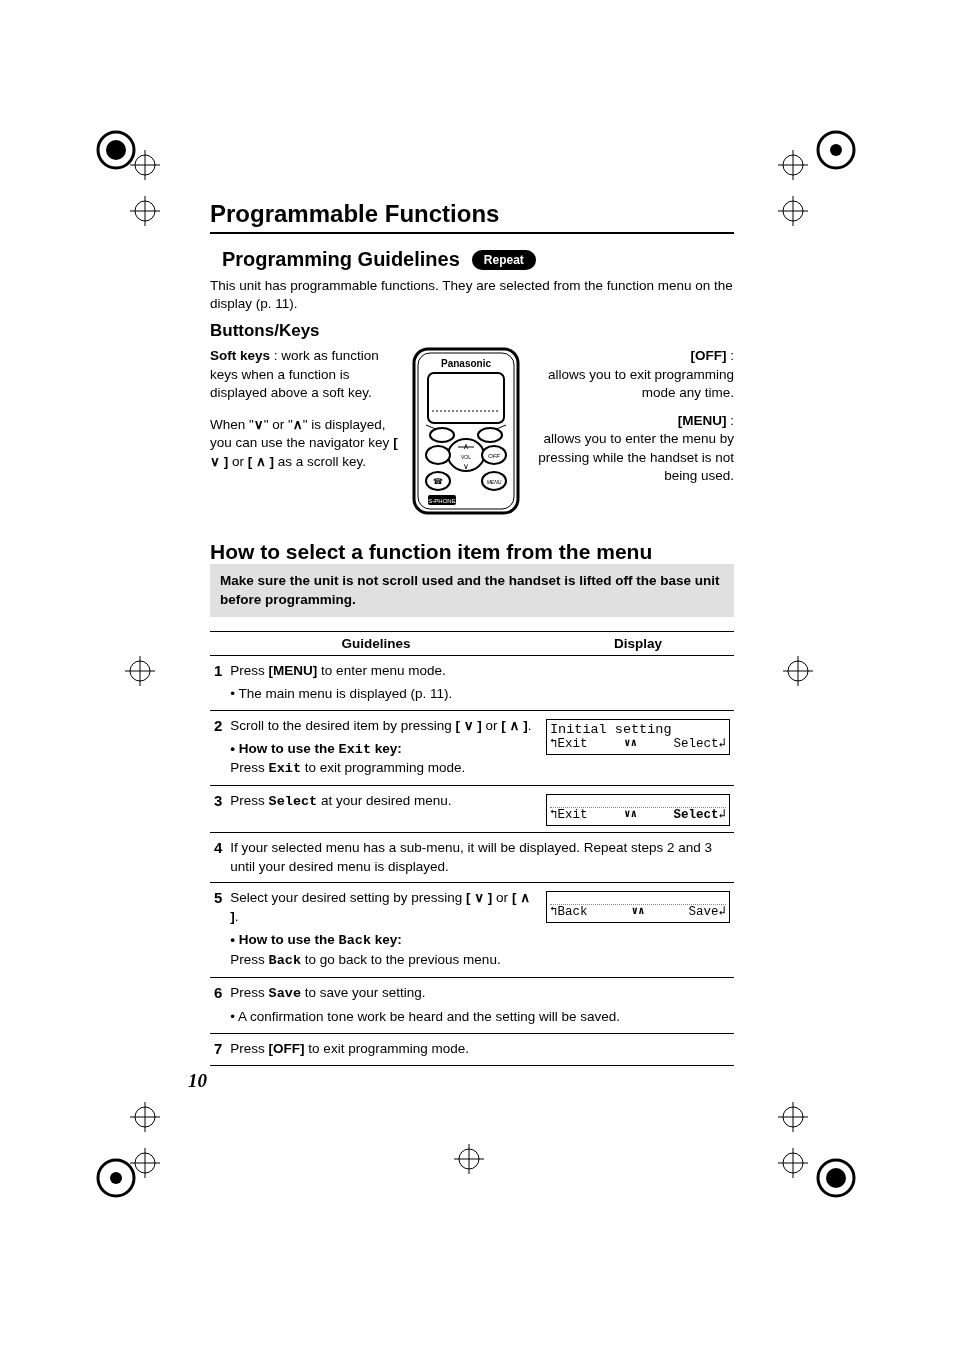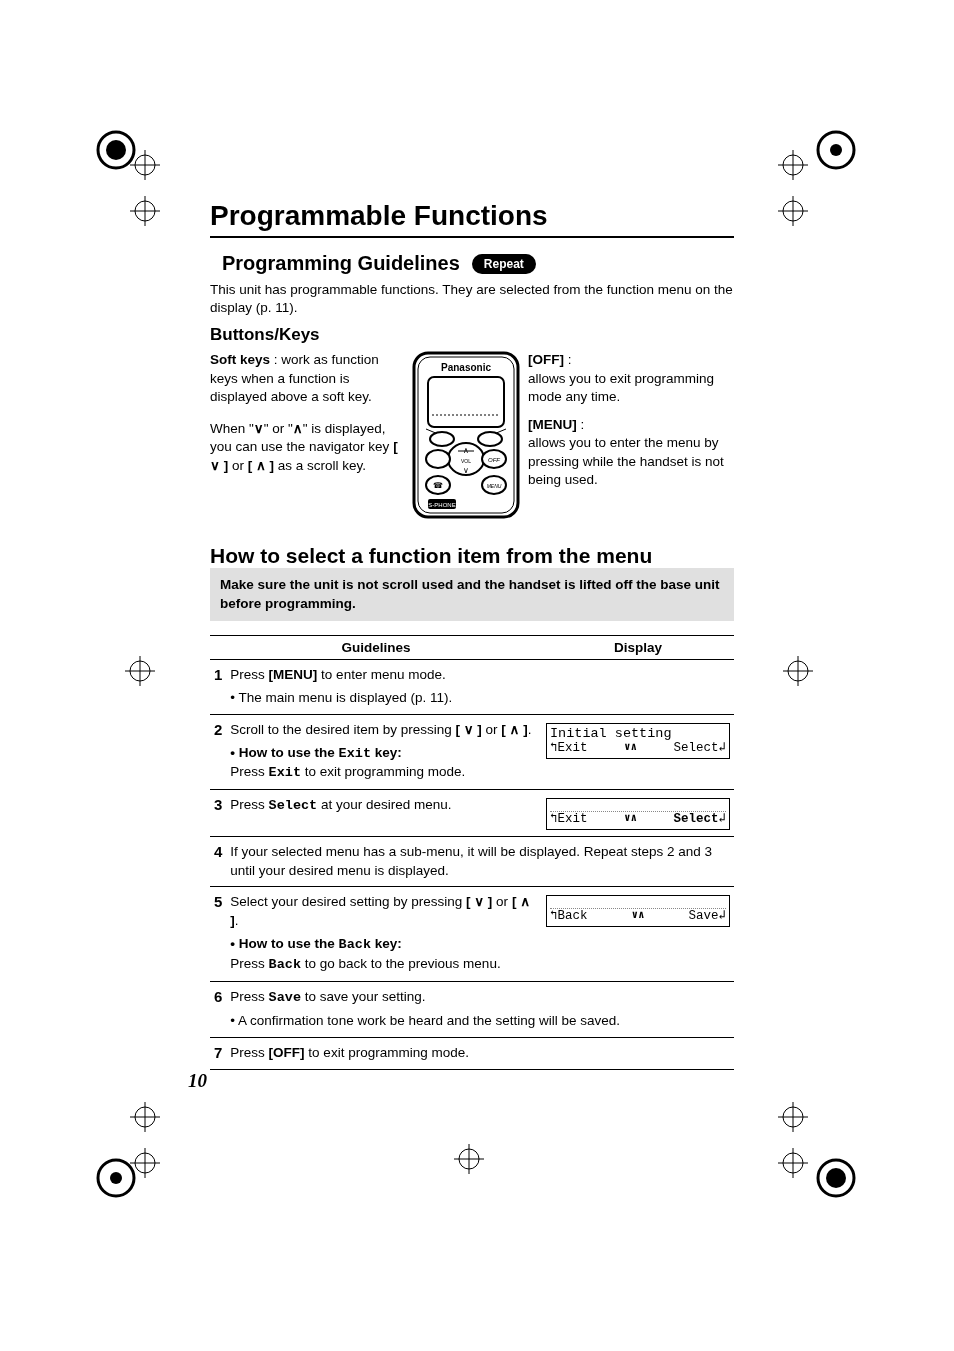--- a/index.html
+++ b/index.html
@@ -12,21 +12,21 @@
     position: relative;
     background: #fff;
   }
   .page {
     position: absolute;
     left: 210px;
     top: 200px;
     width: 524px;
   }
   .h1 {
-    font-size: 28px;
+    font-size: 24px;
     font-weight: bold;
     border-bottom: 2px solid #000;
     padding-bottom: 4px;
     margin-bottom: 14px;
   }
   .h2-row {
     display: flex;
     align-items: center;
     gap: 12px;
     margin-bottom: 6px;
@@ -57,21 +57,21 @@
   .buttons-area {
     display: flex;
     gap: 4px;
     margin-bottom: 22px;
   }
   .col-left { width: 194px; font-size: 13.5px; line-height: 1.35; }
   .col-left .bk { margin-bottom: 14px; }
   .col-left b { font-weight: bold; }
   .col-center { width: 116px; }
   .handset-svg { width:116px; height:168px; }
-  .col-right { flex:1; font-size: 13.5px; line-height: 1.35; }
+  .col-right { flex:1; font-size: 13.5px; line-height: 1.35; text-align: right; }
   .col-right .bk { margin-bottom: 10px; }
   .howto-title {
     font-size: 21px;
     font-weight: bold;
     margin-bottom: 0;
   }
   .greybox {
     background: #e0e0e0;
     font-size: 13.5px;
     font-weight: bold;

